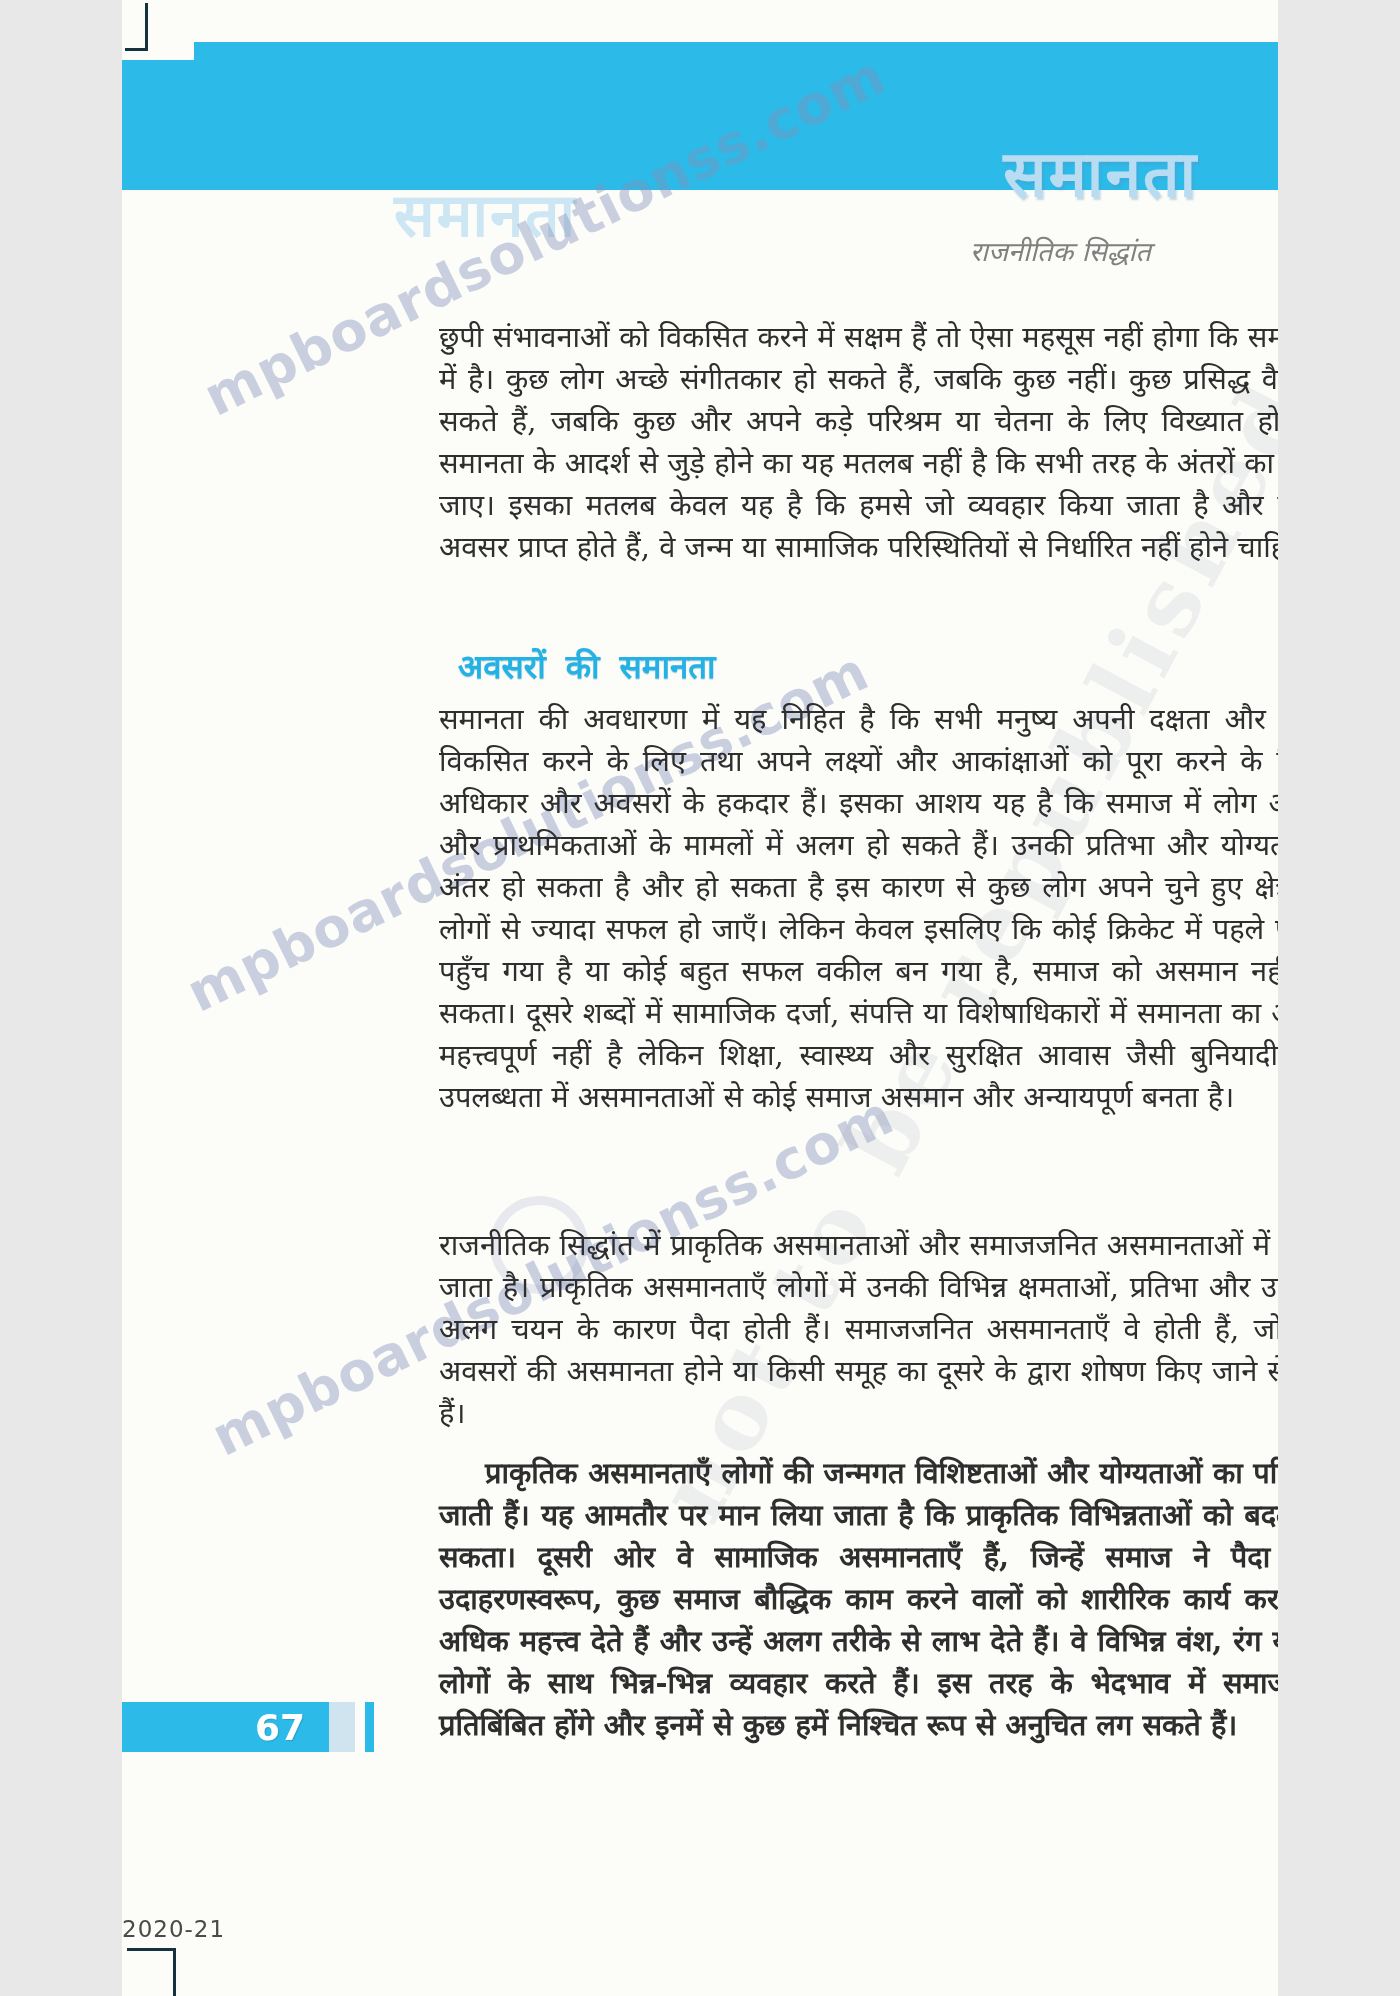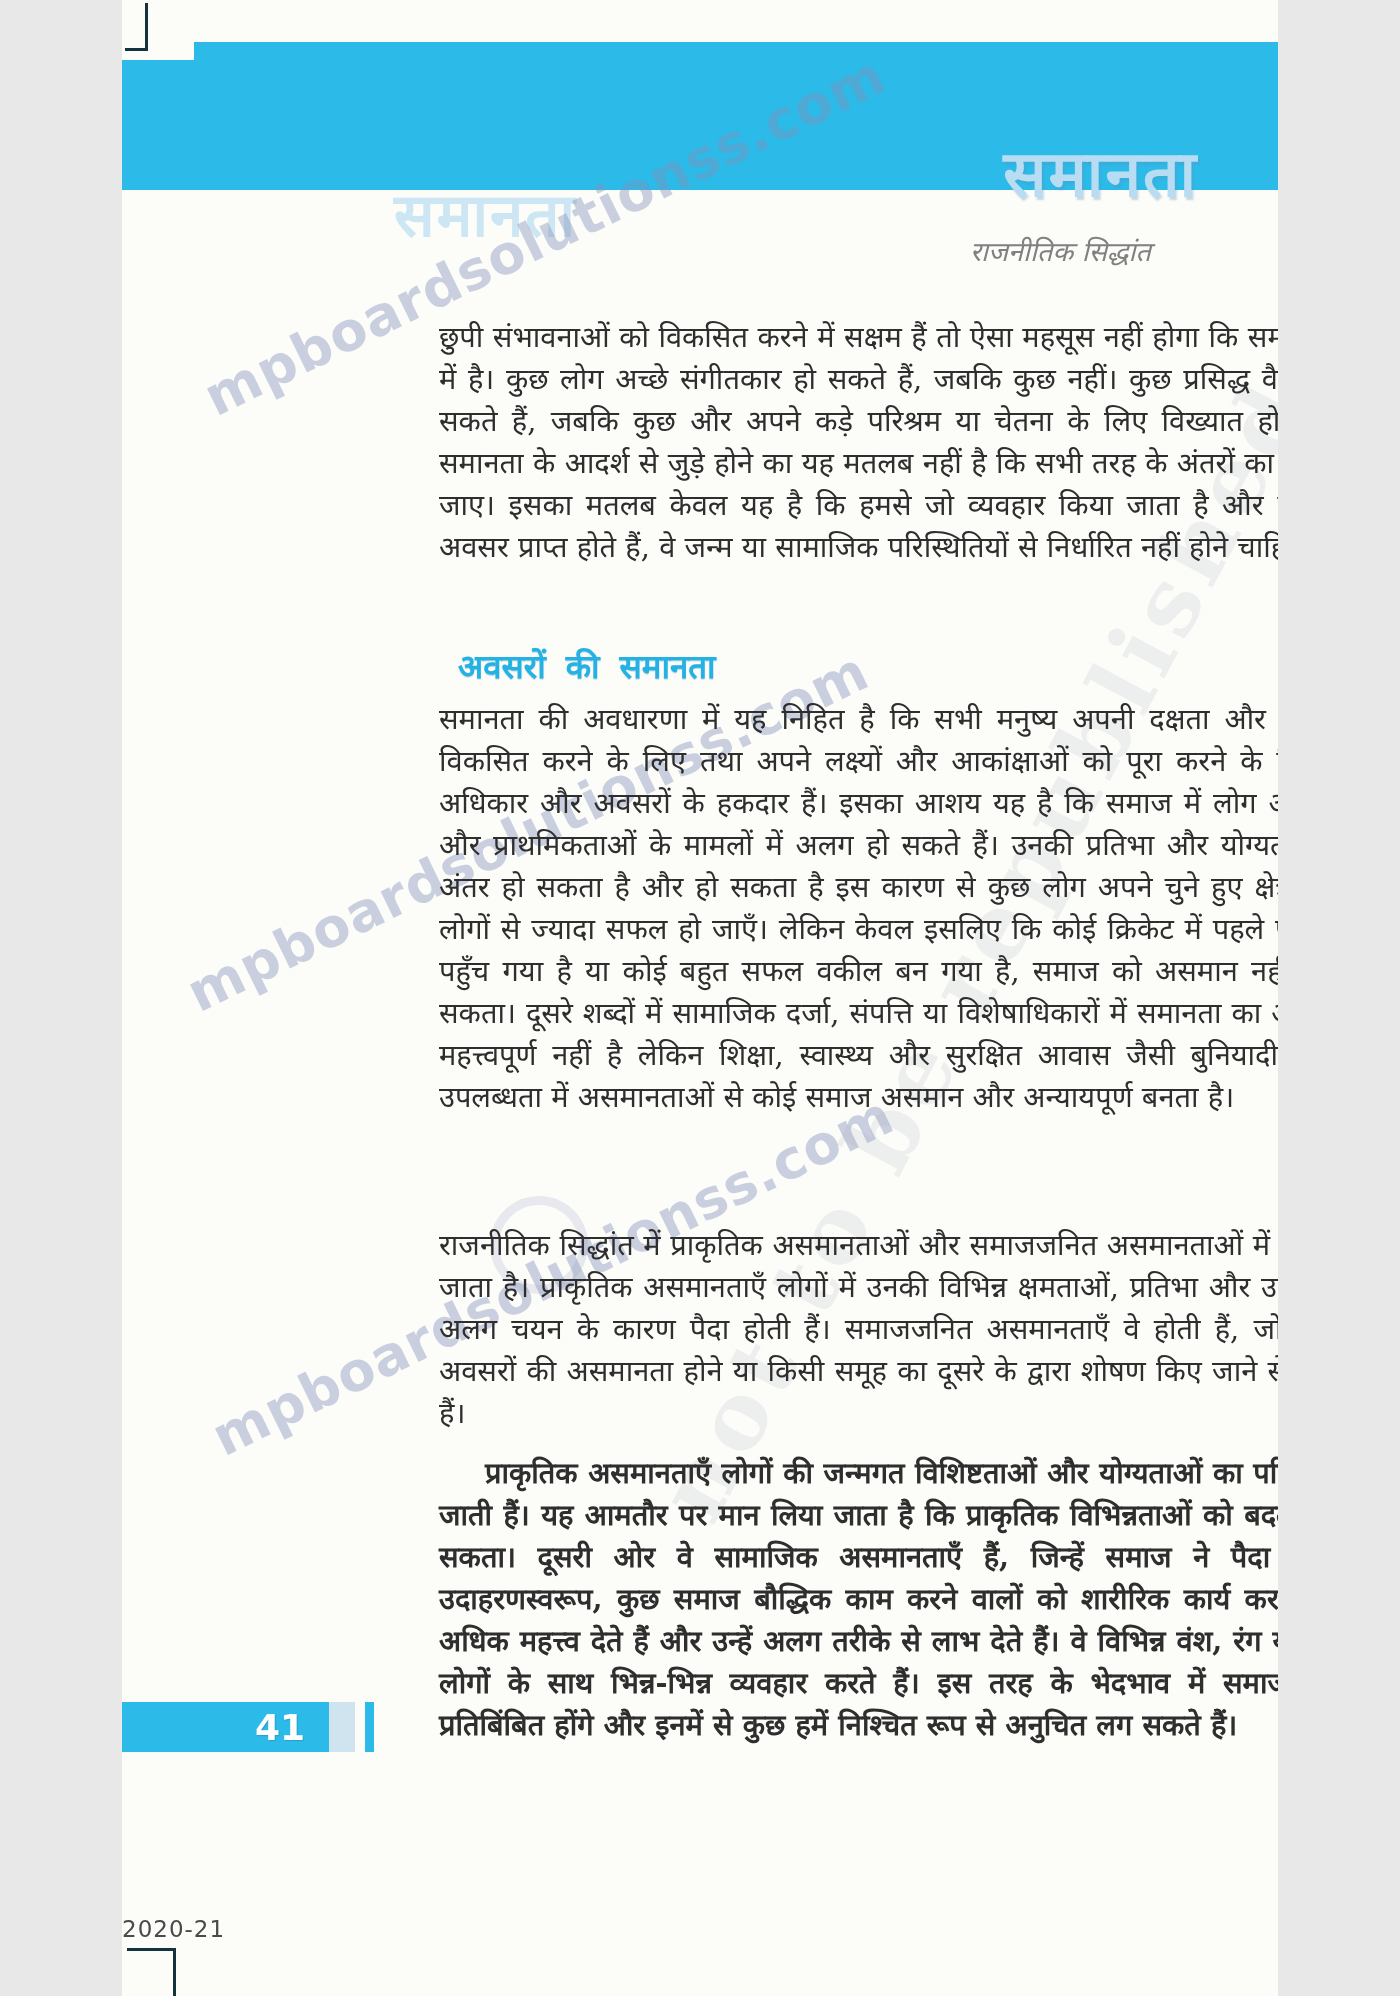--- a/index.html
+++ b/index.html
@@ -133,21 +133,21 @@
   <h2 class="heading h1pos">अवसरों की समानता</h2>
 
   <p class="body p2">समानता की अवधारणा में यह निहित है कि सभी मनुष्य अपनी दक्षता और प्रतिभा को विकसित करने के लिए तथा अपने लक्ष्यों और आकांक्षाओं को पूरा करने के लिए समान अधिकार और अवसरों के हकदार हैं। इसका आशय यह है कि समाज में लोग अपनी पसंद और प्राथमिकताओं के मामलों में अलग हो सकते हैं। उनकी प्रतिभा और योग्यताओं में भी अंतर हो सकता है और हो सकता है इस कारण से कुछ लोग अपने चुने हुए क्षेत्रों में बाकी लोगों से ज्यादा सफल हो जाएँ। लेकिन केवल इसलिए कि कोई क्रिकेट में पहले पायदान पर पहुँच गया है या कोई बहुत सफल वकील बन गया है, समाज को असमान नहीं माना जा सकता। दूसरे शब्दों में सामाजिक दर्जा, संपत्ति या विशेषाधिकारों में समानता का अभाव होना महत्त्वपूर्ण नहीं है लेकिन शिक्षा, स्वास्थ्य और सुरक्षित आवास जैसी बुनियादी चीज़ों की उपलब्धता में असमानताओं से कोई समाज असमान और अन्यायपूर्ण बनता है।</p>
 
 
   <p class="body p3">राजनीतिक सिद्धांत में प्राकृतिक असमानताओं और समाजजनित असमानताओं में अंतर किया जाता है। प्राकृतिक असमानताएँ लोगों में उनकी विभिन्न क्षमताओं, प्रतिभा और उनके अलग-अलग चयन के कारण पैदा होती हैं। समाजजनित असमानताएँ वे होती हैं, जो समाज में अवसरों की असमानता होने या किसी समूह का दूसरे के द्वारा शोषण किए जाने से पैदा होती हैं।</p>
 
   <p class="body p4">प्राकृतिक असमानताएँ लोगों की जन्मगत विशिष्टताओं और योग्यताओं का परिणाम मानी जाती हैं। यह आमतौर पर मान लिया जाता है कि प्राकृतिक विभिन्नताओं को बदला नहीं जा सकता। दूसरी ओर वे सामाजिक असमानताएँ हैं, जिन्हें समाज ने पैदा किया है। उदाहरणस्वरूप, कुछ समाज बौद्धिक काम करने वालों को शारीरिक कार्य करने वालों से अधिक महत्त्व देते हैं और उन्हें अलग तरीके से लाभ देते हैं। वे विभिन्न वंश, रंग या जाति के लोगों के साथ भिन्न-भिन्न व्यवहार करते हैं। इस तरह के भेदभाव में समाज के मूल्य प्रतिबिंबित होंगे और इनमें से कुछ हमें निश्चित रूप से अनुचित लग सकते हैं।</p>
 
   <div class="pagenum-box">
-    <span>41</span>
+    <span>67</span>
   </div>
   <div class="pagenum-strip"></div>
   <div class="pagenum-bar"></div>
 
   <div class="footer">2020-21</div>
 
   <div class="crop-mark">
     <span class="cm-bl-h"></span>
     <span class="cm-bl-v"></span>
   </div>

